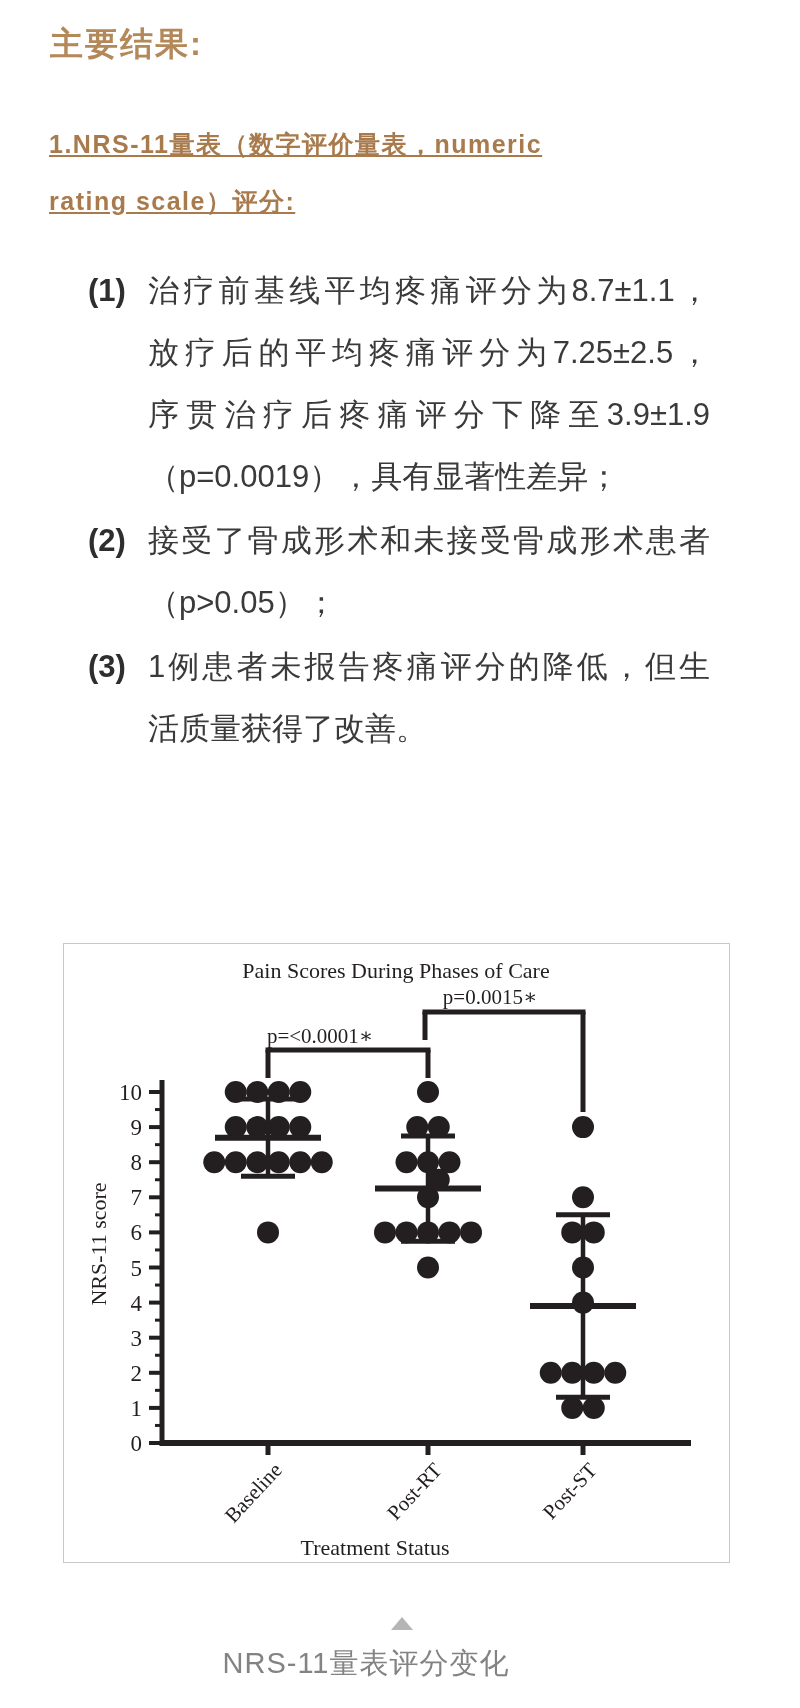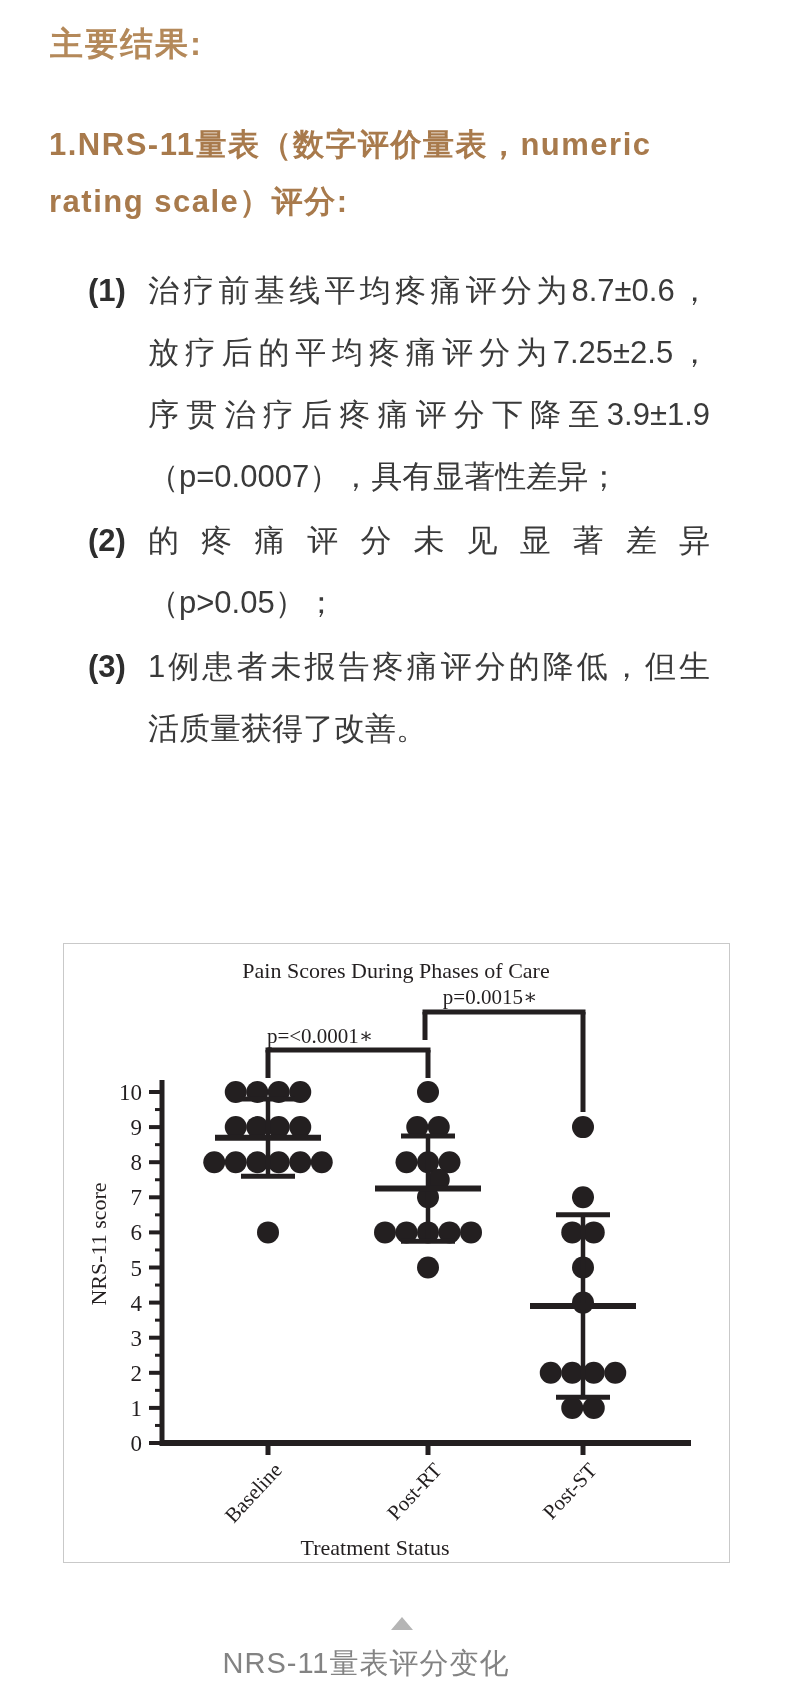--- a/index.html
+++ b/index.html
@@ -8,22 +8,23 @@
     font-family:"Liberation Sans","DejaVu Sans",sans-serif;overflow:hidden;
   }
   .section-title{
     position:absolute;left:50px;top:22px;
     font-family:Liberation Sans, sans-serif;
     font-size:33px;font-weight:bold;letter-spacing:2px;line-height:44px;
     color:var(--gold,#b4895a);
   }
   .heading{
     position:absolute;left:49px;top:116px;width:680px;
-    font-size:31px;font-weight:bold;letter-spacing:1.5px;line-height:57px;
+    font-size:25px;font-weight:bold;letter-spacing:1.5px;line-height:57px;
     color:var(--brown,#a87a4c);
+    text-decoration:underline;
   }
   .content{
     position:absolute;left:88px;top:260px;width:622px;
     font-size:31px;line-height:62px;color:#3a3a3a;
   }
   .item{display:flex;margin-bottom:2px;}
   .marker{flex:0 0 60px;font-weight:bold;color:#2e2e2e;}
   .item-body{flex:1 1 auto;width:562px;}
   .line{white-space:nowrap;}
   .line.fill{white-space:normal;text-align:justify;text-align-last:justify;}
@@ -49,30 +50,30 @@
 
 <div class="heading">
   <div>1.NRS-11量表（数字评价量表，numeric</div>
   <div>rating scale）评分:</div>
 </div>
 
 <div class="content">
     <div class="item">
       <div class="marker">(1)</div>
       <div class="item-body">
-        <div class="line fill">治疗前基线平均疼痛评分为8.7±0.6，</div>
+        <div class="line fill">治疗前基线平均疼痛评分为8.7±1.1，</div>
         <div class="line fill">放疗后的平均疼痛评分为7.25±2.5，</div>
         <div class="line fill">序贯治疗后疼痛评分下降至3.9±1.9</div>
-        <div class="line">（p=0.0007），具有显著性差异；</div>
+        <div class="line">（p=0.0019），具有显著性差异；</div>
       </div>
     </div>
     <div class="item">
       <div class="marker">(2)</div>
       <div class="item-body">
-        <div class="line fill">的疼痛评分未见显著差异</div>
+        <div class="line fill">接受了骨成形术和未接受骨成形术患者</div>
         <div class="line">（p&gt;0.05）；</div>
       </div>
     </div>
     <div class="item">
       <div class="marker">(3)</div>
       <div class="item-body">
         <div class="line fill">1例患者未报告疼痛评分的降低，但生</div>
         <div class="line">活质量获得了改善。</div>
       </div>
     </div>

